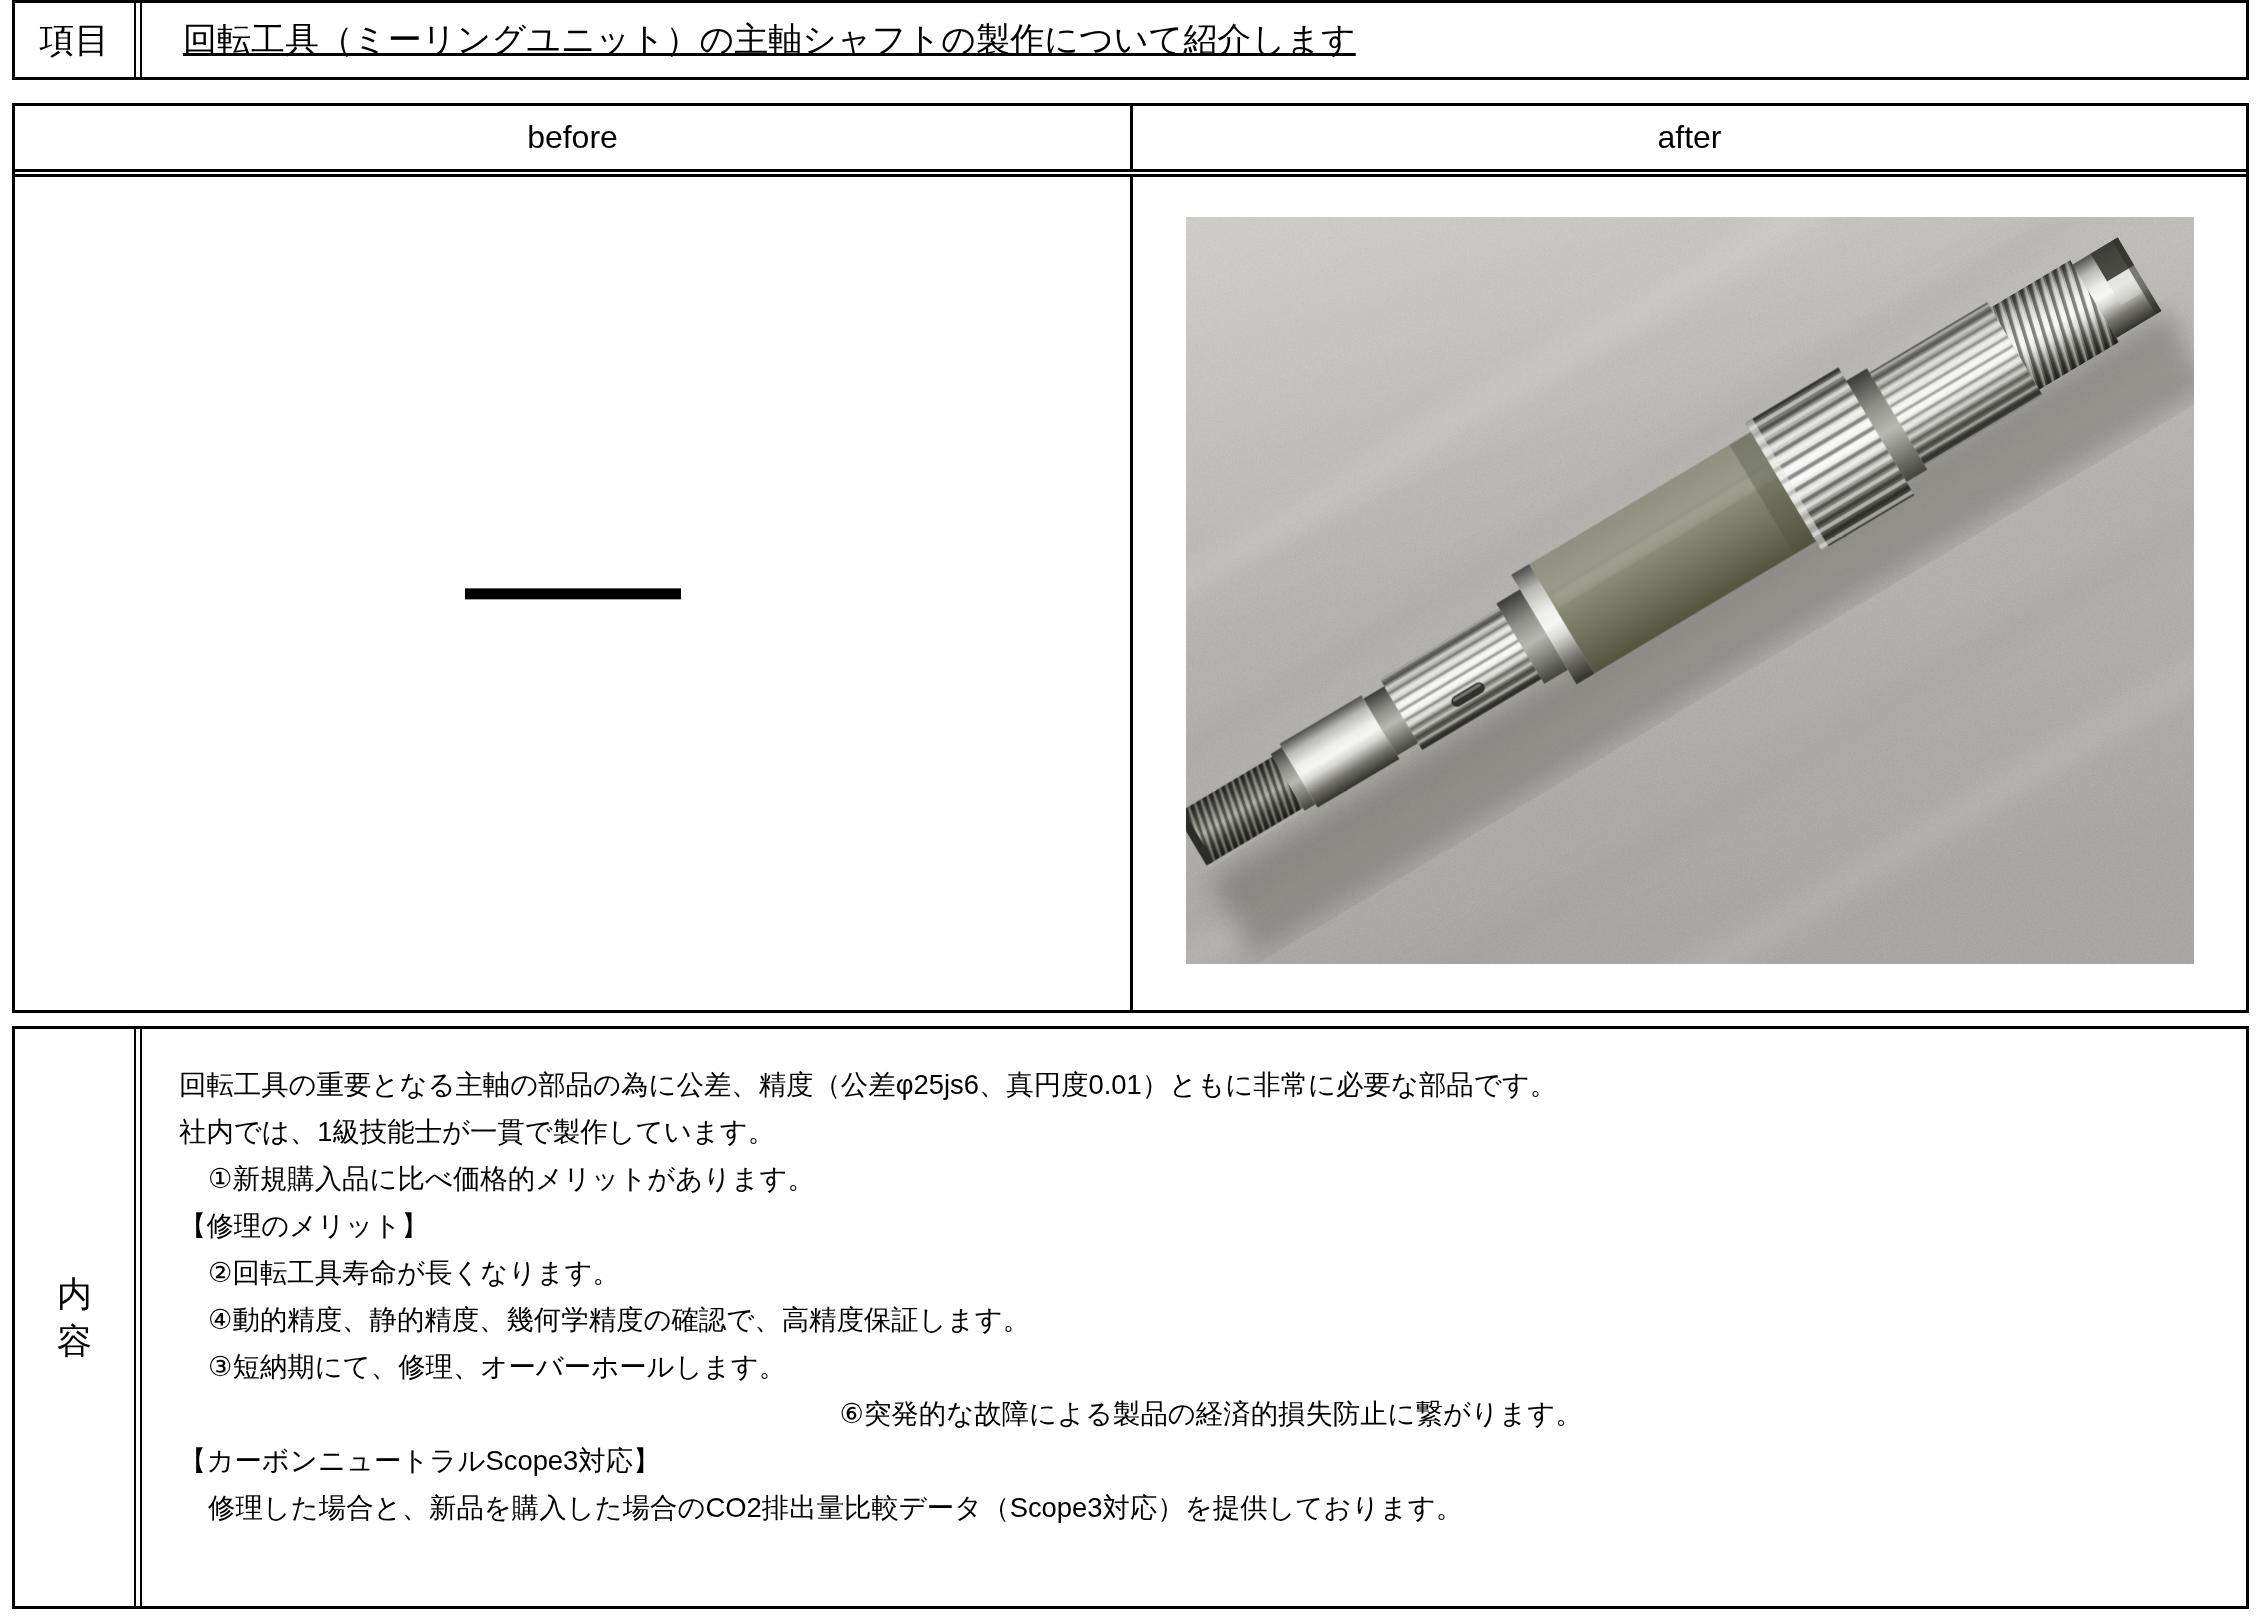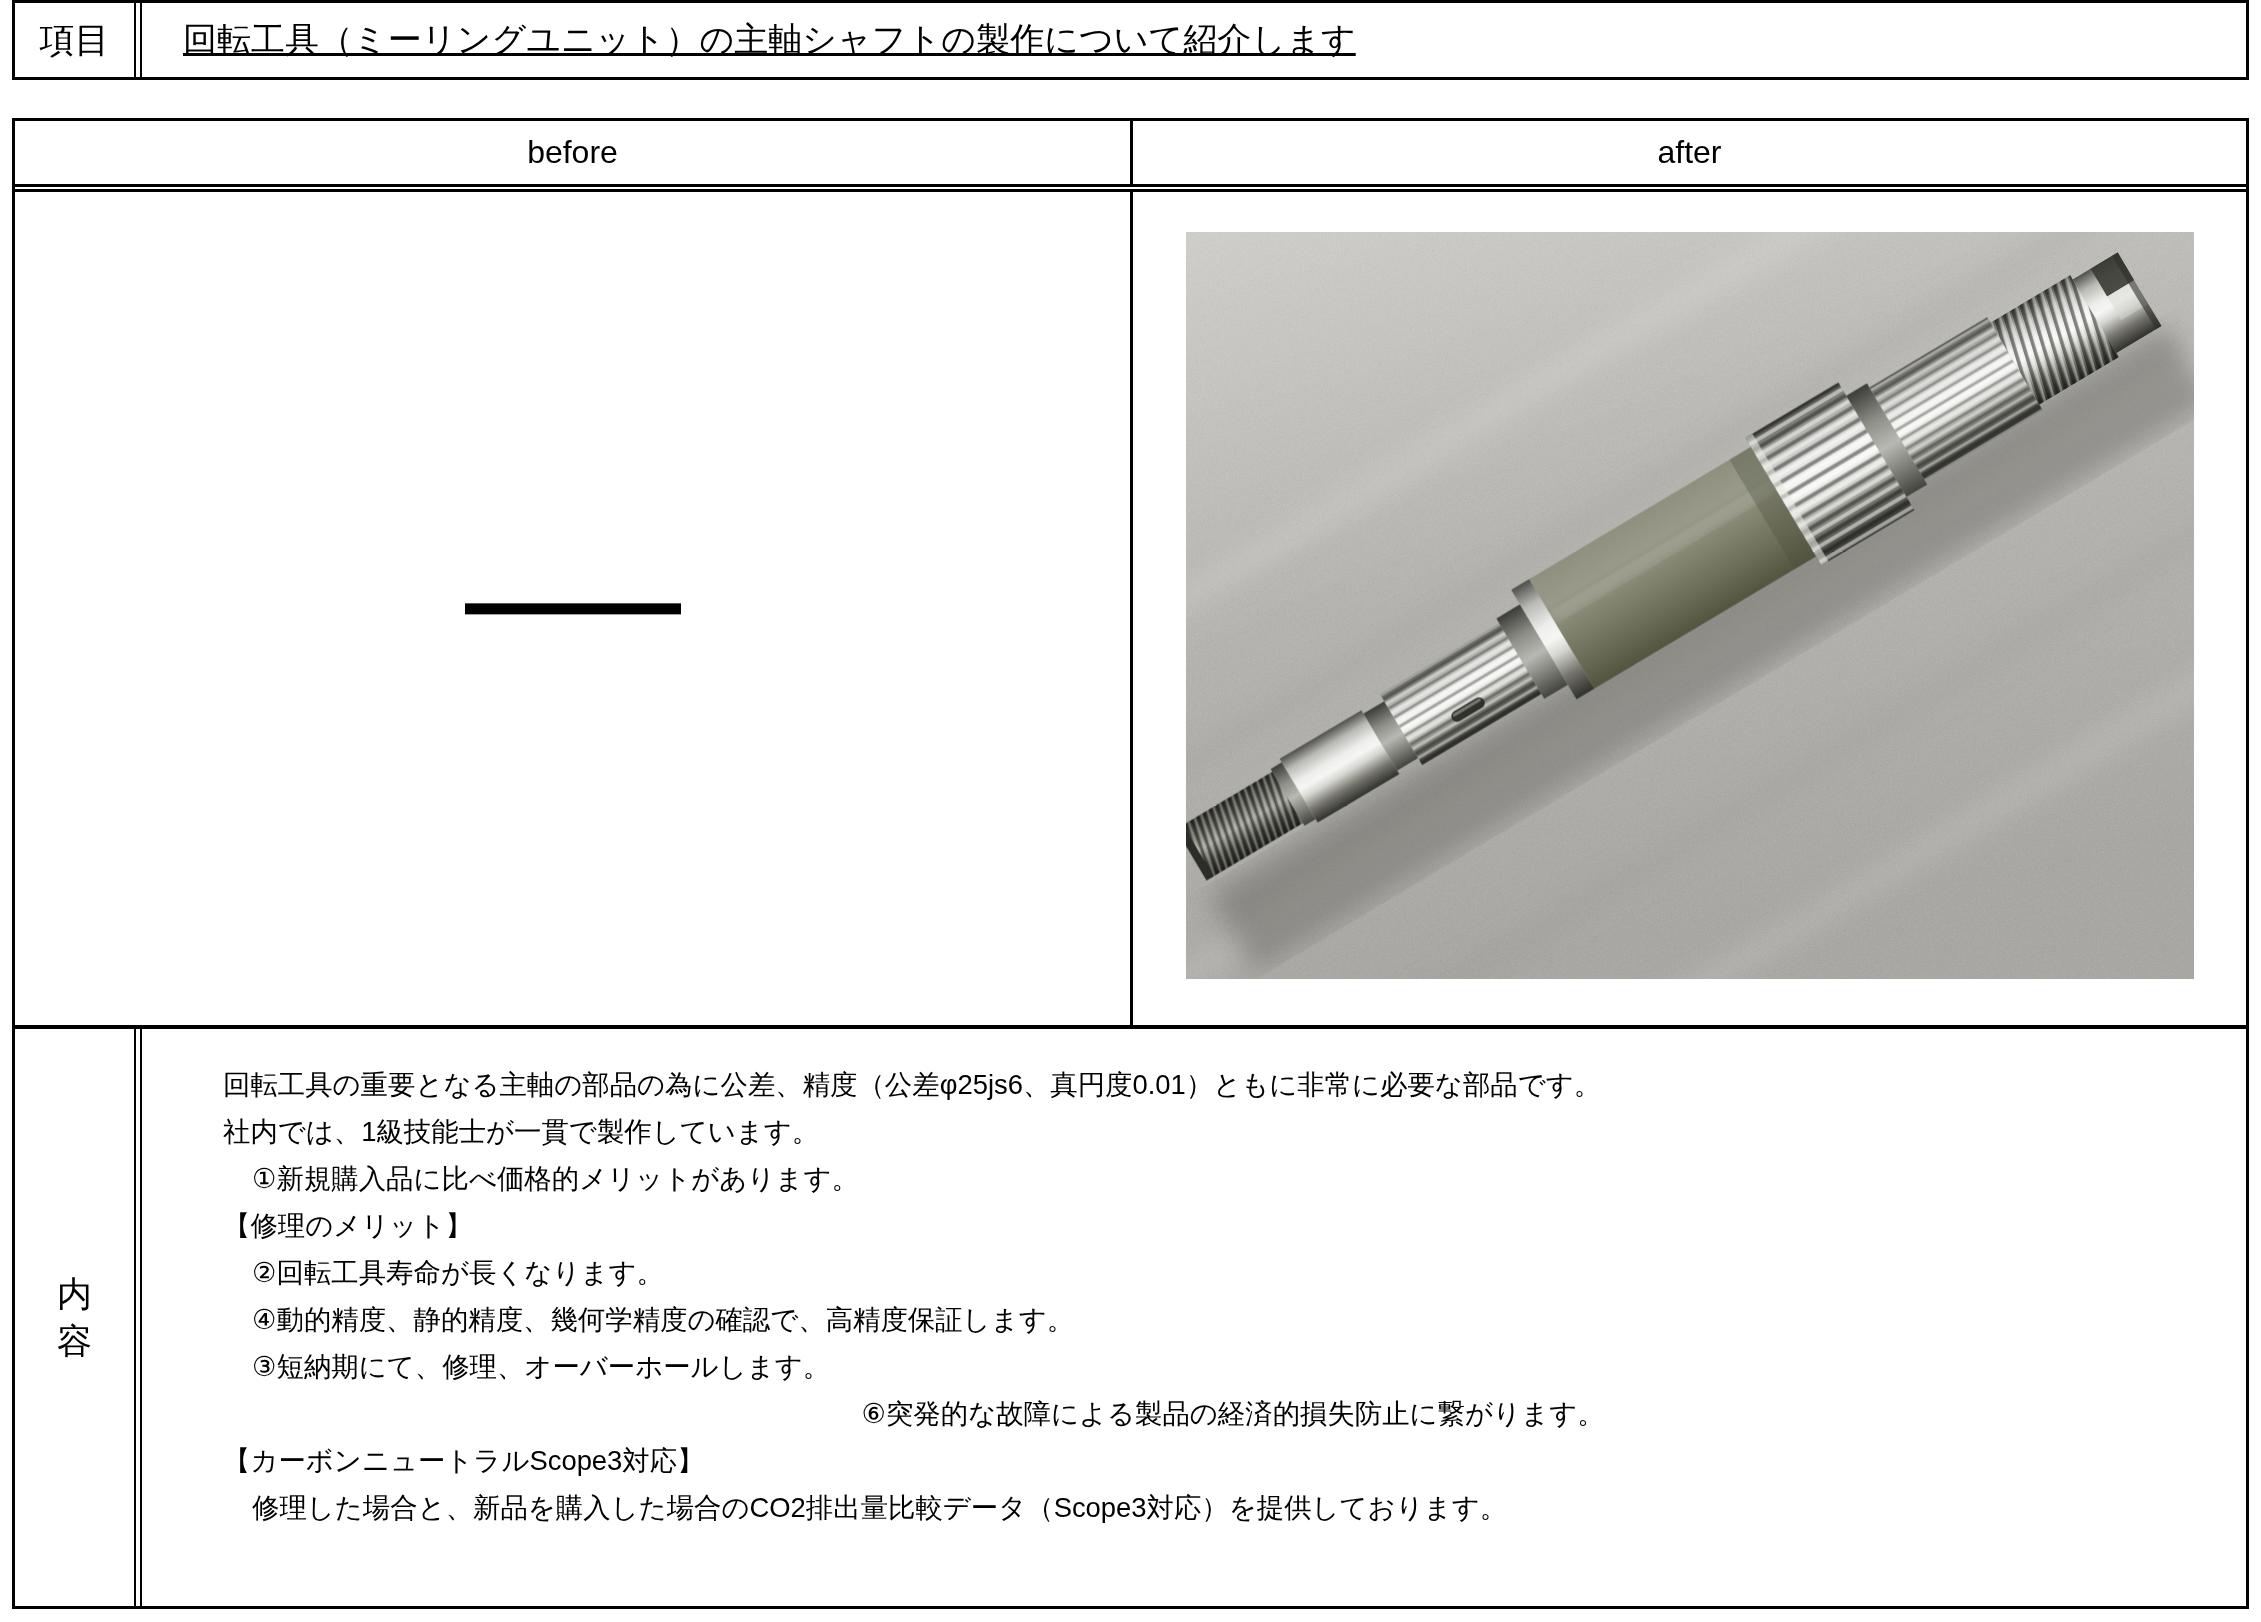--- a/index.html
+++ b/index.html
@@ -10,36 +10,36 @@
   }
   .tbl{position:absolute;left:12px;border:3.2px solid #000;box-sizing:border-box;background:#fff;}
 
   
   #t1{top:0;width:2237px;height:80px;display:flex;align-items:stretch;}
   .label-cell{width:119px;display:flex;align-items:center;justify-content:center;font-size:35px;}
   .vsep{width:8px;box-sizing:border-box;border-left:2.4px solid #000;border-right:2.4px solid #000;align-self:stretch;}
   #t1 .desc{flex:1;display:flex;align-items:center;padding-left:41px;font-size:34px;white-space:nowrap;text-decoration:underline;}
 
   
-  #t2{top:118px;width:2237px;height:910px;display:flex;flex-direction:column;text-align:center;}
+  #t2{top:103px;width:2237px;height:910px;display:flex;flex-direction:column;text-align:center;}
   .t2-hdr{height:63px;display:flex;border-bottom:8px double #000;}
   .col-b{width:1115px;border-right:3.2px solid #000;box-sizing:content-box;}
   .t2-hdr .col-b,.t2-hdr .col-a{display:flex;align-items:center;justify-content:center;font-size:32px;}
   .col-a{flex:1;}
   .t2-body{flex:1;display:flex;min-height:0;}
   .t2-body .col-b{position:relative;}
   .redact{position:absolute;left:50%;top:50%;transform:translate(-50%,-50%);width:216px;height:11.3px;background:#000;}
   .t2-body .col-a{display:flex;justify-content:center;align-items:flex-start;}
   .photo{width:1008px;height:747px;margin-top:40px;display:block;}
 
   
   #t3{top:1026px;width:2237px;height:583px;display:flex;align-items:stretch;}
   .vtext{width:42px;text-align:center;line-height:1.32;word-break:break-all;}
   .t3-body{flex:1;padding:32px 32px 0 37px;font-size:27.4px;line-height:47px;}
-  .cline{white-space:nowrap;margin-left:44px;}
+  .cline{white-space:nowrap;}
 </style>
 </head>
 <body>
 
 <div class="tbl" id="t1">
   <div class="label-cell">項目</div>
   <div class="vsep"></div>
   <div class="desc">回転工具（ミーリングユニット）の主軸シャフトの製作について紹介します</div>
 </div>
 

